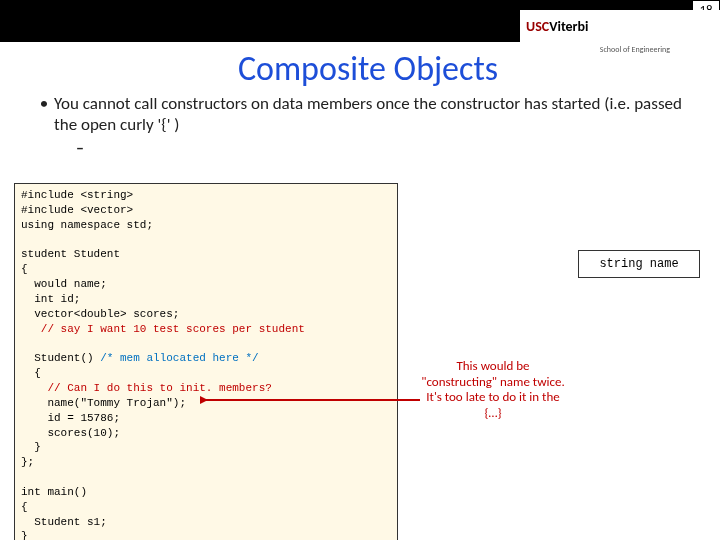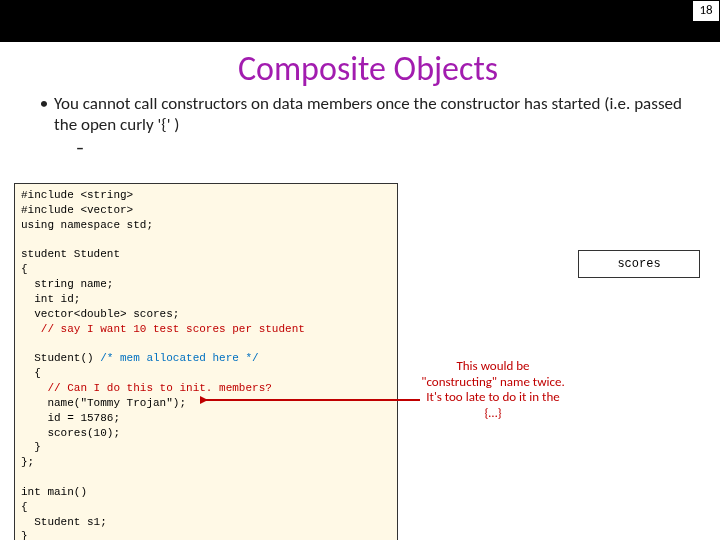--- a/index.html
+++ b/index.html
@@ -59,21 +59,21 @@
     height: 20px;
     background: #fff;
     border: 1px solid #000;
     font-size: 13px;
     text-align: center;
     line-height: 18px;
   }
   .title {
     font-size: 34px;
     text-align: center;
-    color: #a21caf;
+    color: #1d4ed8;
     margin: 6px 0 4px;
     font-weight: 400;
     padding-left: 16px;
   }
   .content {
     padding: 0 34px;
     font-size: 17px;
     color: #222;
   }
   .bullet-main {
@@ -142,20 +142,26 @@
   }
 </style>
 </head>
 <body>
 
 <div class="header-bar">
   <div class="page-num-box">18</div>
   <div class="header-top"></div>
   <div class="header-bottom">
     <div class="header-black"></div>
+    <div class="header-gap">
+      <span class="logo">
+        <span class="cardinal">USC</span><span class="black">Viterbi</span>
+      </span>
+      <span class="sublogo">School of Engineering</span>
+    </div>
   </div>
 </div>
 
 <h1 class="title">Composite Objects</h1>
 
 <div class="content">
   <div class="bullet-main">
     <span class="dot">•</span>
     <span>You cannot call constructors on data members once the constructor has started (i.e. passed the open curly '{' )</span>
   </div>
@@ -163,41 +169,41 @@
     <span class="dash">–</span>
   </div>
 </div>
 
 <div class="code-box"><span>#include &lt;string&gt;</span>
 <span>#include &lt;vector&gt;</span>
 <span>using namespace std;</span>
 <span></span>
 <span>student Student</span>
 <span>{</span>
-<span>  string name;</span>
+<span>  would name;</span>
 <span>  int id;</span>
 <span>  vector&lt;double&gt; scores;</span>
 <span class="comment">   // say I want 10 test scores per student</span>
 <span></span>
 <span>  Student() </span><span class="comment2">/* mem allocated here */</span>
 <span>  {</span>
 <span class="comment">    // Can I do this to init. members?</span>
 <span>    name("Tommy Trojan");</span>
 <span>    id = 15786;</span>
 <span>    scores(10);</span>
 <span>  }</span>
 <span>};</span>
 <span></span>
 <span>int main()</span>
 <span>{</span>
 <span>  Student s1;</span>
 <span>}</span></div>
 
 <div class="side-box">
-  <div>scores</div>
+  <div>string name</div>
 </div>
 
 <div class="annotation">This would be "constructing" name twice. It's too late to do it in the {…}</div>
 
 <svg class="arrow" style="left:200px; top:390px;" width="225" height="20">
   <defs>
     <marker id="ah" markerWidth="8" markerHeight="8" refX="1" refY="3" orient="auto">
       <polygon points="6,0 0,3 6,6" fill="#c00000"></polygon>
     </marker>
   </defs>

